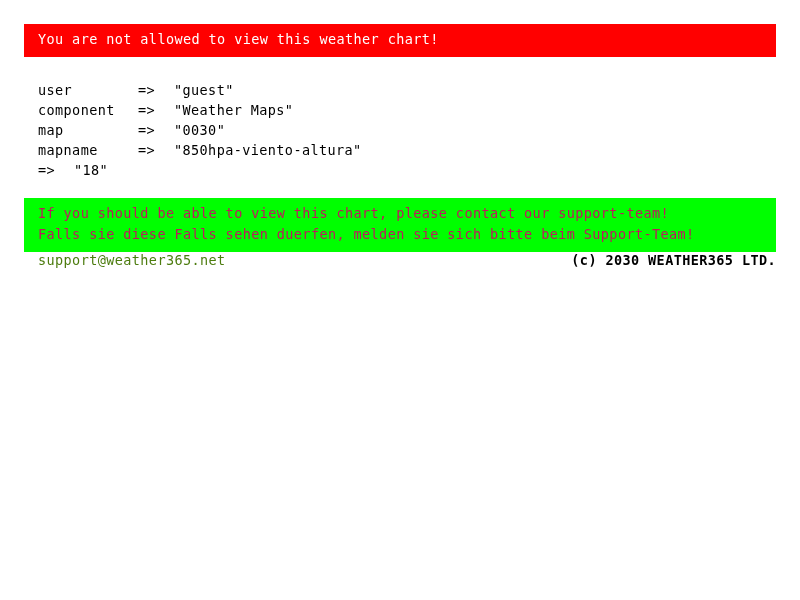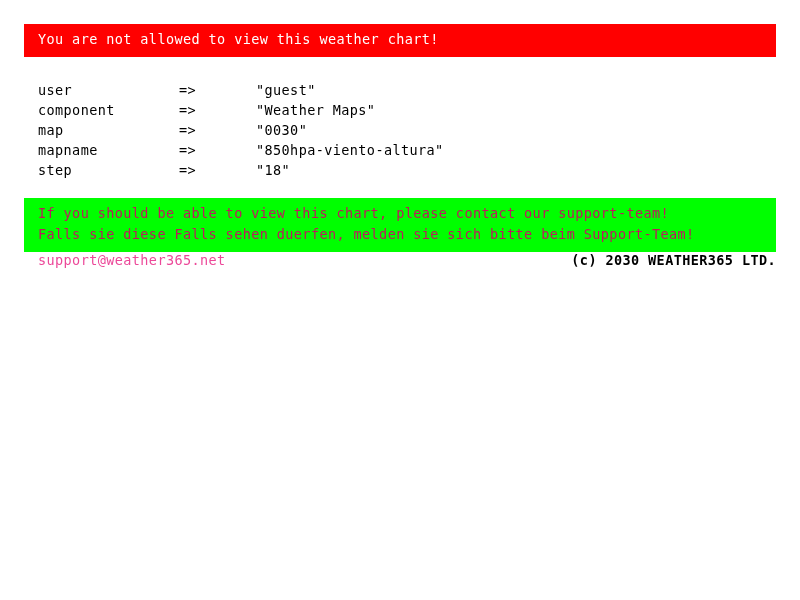--- a/index.html
+++ b/index.html
@@ -48,21 +48,20 @@
     left: 38px;
     top: 80px;
     font-size: 13.5px;
     line-height: 20px;
     letter-spacing: 0.4px;
   }
   .param-row {
     display: flex;
     align-items: baseline;
     height: 20px;
-    gap: 41px;
   }
   .param-key {
     width: 100px;
     white-space: pre;
   }
   .param-arrow {
     width: 36px;
     white-space: pre;
   }
   .param-val {
@@ -77,21 +76,21 @@
     justify-content: space-between;
     font-size: 13.5px;
     line-height: 20px;
     letter-spacing: 0.4px;
     white-space: nowrap;
   }
   .footer-right {
     font-weight: bold;
   }
   .email {
-    color: #ec4899;
+    color: #4d7c0f;
     text-decoration: none;
   }
 </style>
 </head>
 <body>
 
 <div class="page">
 
   <div class="banner banner-error">
     <span class="banner-line">You are not allowed to view this weather chart!</span>
@@ -112,21 +111,20 @@
       <span class="param-key">map</span>
       <span class="param-arrow">=&gt;</span>
       <span class="param-val">"0030"</span>
     </div>
     <div class="param-row">
       <span class="param-key">mapname</span>
       <span class="param-arrow">=&gt;</span>
       <span class="param-val">"850hpa-viento-altura"</span>
     </div>
     <div class="param-row">
-      <span class="param-key">step</span>
       <span class="param-arrow">=&gt;</span>
       <span class="param-val">"18"</span>
     </div>
   </div>
 
   <div class="banner banner-info">
     <span class="banner-line">If you should be able to view this chart, please contact our support-team!</span>
     <span class="banner-line">Falls sie diese Falls sehen duerfen, melden sie sich bitte beim Support-Team!</span>
   </div>
 

